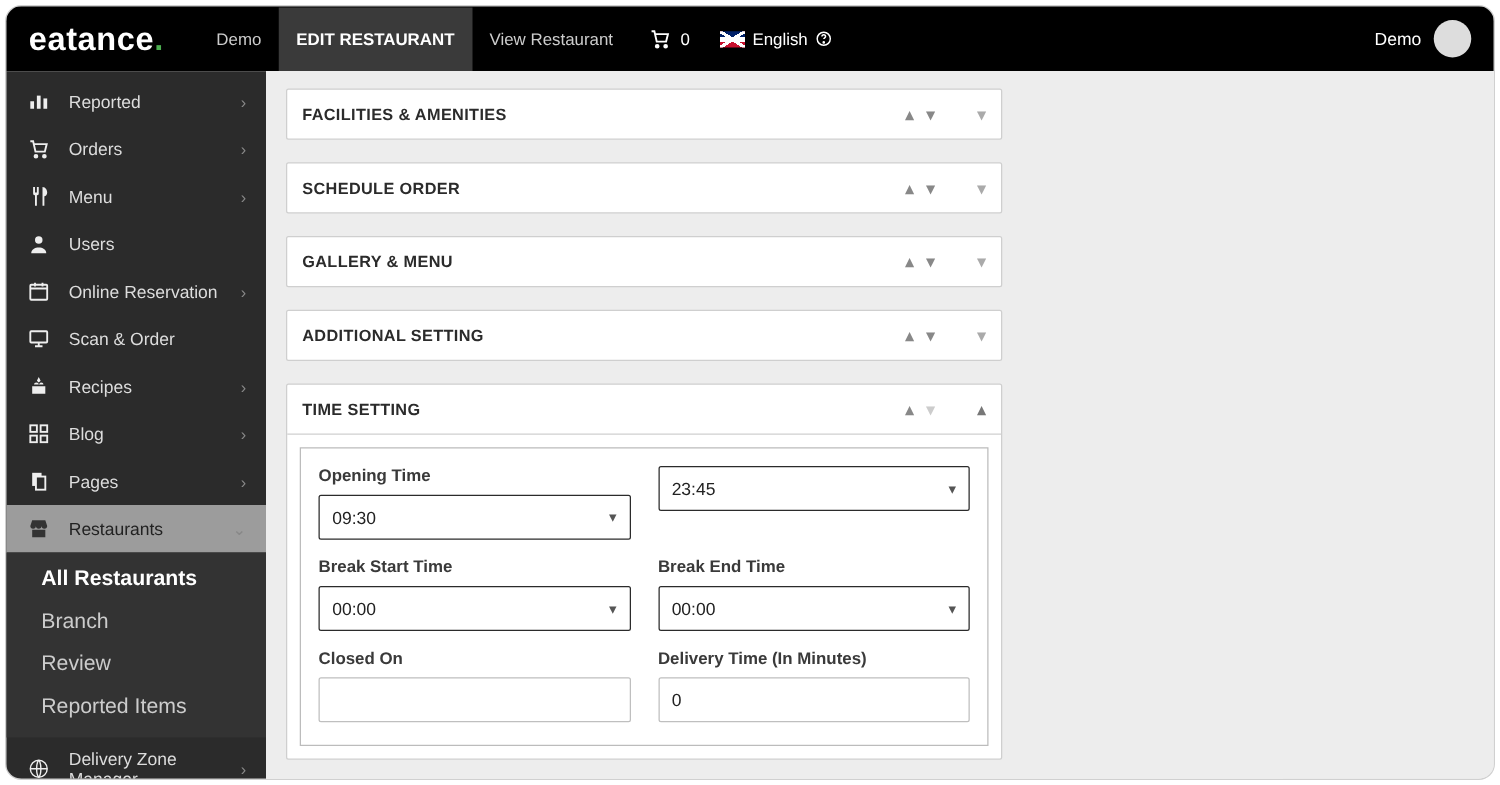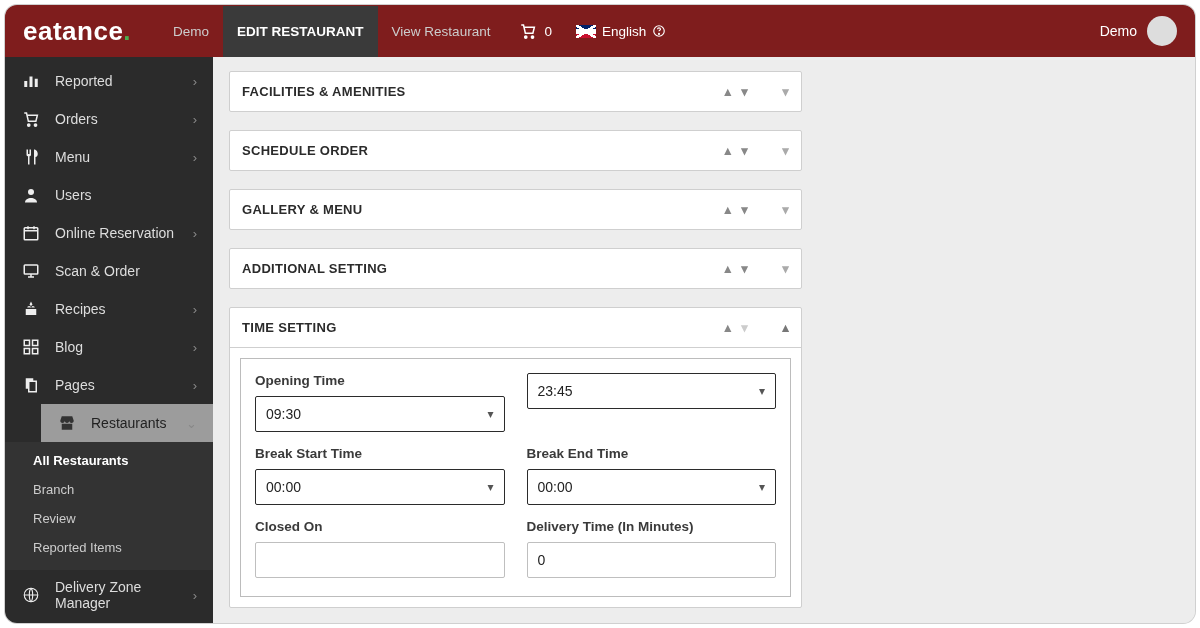--- a/index.html
+++ b/index.html
@@ -1,37 +1,37 @@
 <!DOCTYPE html>
 <html><head>
 <meta charset="utf-8">
 <style>
   * { box-sizing: border-box; margin: 0; padding: 0; }
   body { font-family: Arial, Helvetica, sans-serif; background: #fff; width: 1200px; height: 628px; overflow: hidden; }
   .frame { width: 1190px; height: 618px; margin: 5px; border-radius: 12px; overflow: hidden; background:#ececec; position:relative; box-shadow: 0 0 0 1px #d0d0d0;}
-  .header { height: 52px; background: #7f1d1d; display:flex; align-items:center; padding: 0 18px; color:#fff; }
+  .header { height: 52px; background: #000000; display:flex; align-items:center; padding: 0 18px; color:#fff; }
   .logo { font-size: 26px; font-weight: 800; letter-spacing: 0.5px; }
   .logo .dot { color:#4CAF50; }
   .topnav { display:flex; align-items:center; margin-left: 28px; gap: 0px; font-size: 13.5px; }
   .topnav .item { padding: 18px 14px; color:#ccc; cursor:pointer;}
   .topnav .item.active { background:#3a3a3a; color:#fff; font-weight:700;}
   .cart { display:flex; align-items:center; gap:6px; padding: 0 14px; color:#fff;}
   .lang { display:flex; align-items:center; gap:6px; padding: 0 10px; color:#fff;}
   .spacer { flex:1; }
   .user { display:flex; align-items:center; gap:10px; color:#fff; font-size:14px;}
   .avatar { width:30px; height:30px; border-radius:50%; background:#ddd;}
   .body { display:flex; height: calc(100% - 52px); }
   .sidebar { width: 208px; background:#2b2b2b; color:#ddd; font-size:14px; overflow:hidden;}
   .side-item { display:flex; align-items:center; padding: 9px 16px; gap:14px; cursor:pointer;}
   .side-item.first { padding-top: 14px;}
   .side-item .lbl { flex:1; }
   .side-item .chev { color:#888; font-size:13px;}
-  .side-item.active { background:#9c9c9c; color:#222;margin-left:36px;}
+  .side-item.active { background:#9c9c9c; color:#222;}
   .side-sub { background:#333; padding: 4px 0 8px 0;}
-  .side-sub .sub { padding: 7px 28px 7px 28px; cursor:pointer; color:#ccc; font-size:13px;}
+  .side-sub .sub { padding: 7px 28px 7px 28px; cursor:pointer; color:#ccc; font-size:17px;}
   .side-sub .sub.sel { color:#fff; font-weight:700;}
   .iconbox { width:20px; height:20px; display:flex; align-items:center; justify-content:center; color:#eee;}
   .side-item.active .iconbox{ color:#333;}
   .content { flex:1; background:#ededed; padding: 14px 16px; overflow:auto;}
   .main-col { width: 573px; }
   .panel { background:#fff; border:1px solid #cfcfcf; border-radius:2px; margin-bottom: 18px; }
   .panel-h { display:flex; align-items:center; padding: 12px 12px; font-weight:700; font-size:13px; color:#2b2b2b; letter-spacing:0.3px;}
   .panel-h .lbl { flex:1; }
   .panel-h .ctrls { display:flex; align-items:center; gap:10px; color:#888;}
   .panel-body { border-top:1px solid #cfcfcf; padding: 10px; }

